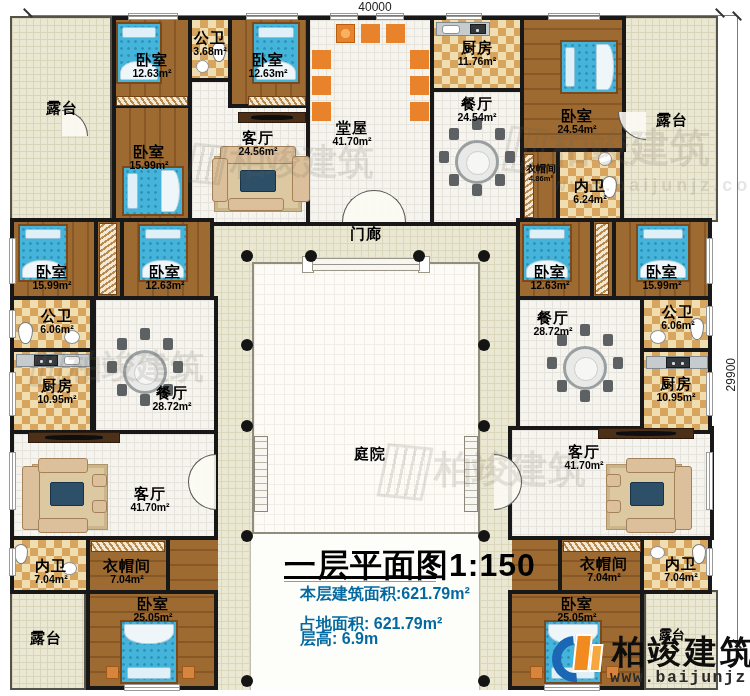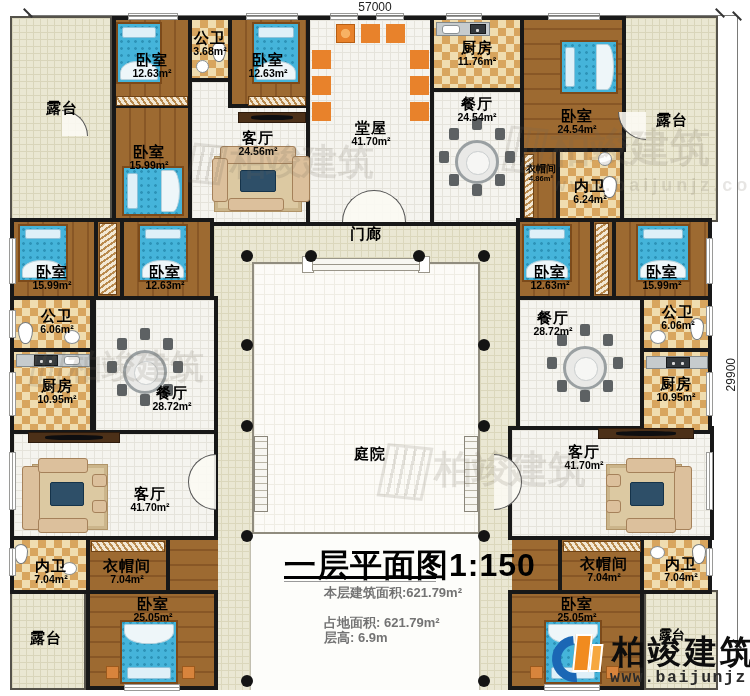--- a/index.html
+++ b/index.html
@@ -52,21 +52,21 @@
   .cols{position:absolute;width:12px;height:12px;border-radius:50%;background:#141414;box-shadow:64px 0 0 #141414,172px 0 0 #141414,237px 0 0 #141414,0 89px 0 #141414,237px 89px 0 #141414,0 170px 0 #141414,237px 170px 0 #141414,0 280px 0 #141414,237px 280px 0 #141414,0 425px 0 #141414,237px 425px 0 #141414;z-index:20;}
   .bench{position:absolute;background:repeating-linear-gradient(0deg,#f7f6f1 0 6px,#b9b5a6 6px 7px);border:1px solid #8a867a;z-index:6;}
   
   .dimline{position:absolute;background:#7a7a78;z-index:10;}
   .tick{position:absolute;width:12px;height:2px;background:#333;transform:rotate(45deg);z-index:11;}
   .dimtxt{position:absolute;font-size:12px;color:#222;z-index:11;}
   
   .ptitle{position:absolute;left:284px;top:544px;font-size:32px;font-weight:bold;color:#000;white-space:nowrap;z-index:30;letter-spacing:1px;}
   .tul1{position:absolute;left:284px;top:576px;width:152px;border-top:3px solid #000;z-index:30;}
   .tul2{position:absolute;left:284px;top:581px;width:152px;border-top:1px solid #9a9a9a;z-index:30;}
-  .stat{position:absolute;left:300px;font-size:13px;font-weight:bold;color:#737373;white-space:nowrap;z-index:30;margin-left:24px;}
+  .stat{position:absolute;left:300px;font-size:16px;font-weight:bold;color:#0369a1;white-space:nowrap;z-index:30;}
   
   .wm{position:absolute;opacity:.16;color:#6e6658;font-weight:bold;white-space:nowrap;z-index:40;pointer-events:none;}
   .wmlogo{display:inline-block;vertical-align:middle;border:3px solid #6e6658;transform:rotate(6deg) skewX(-6deg);margin-right:6px;background:repeating-linear-gradient(90deg,transparent 0 6px,#6e6658 6px 9px);}
   
   .brand{position:absolute;z-index:50;}
   .bswoosh{position:absolute;width:46px;height:46px;border-radius:50%;border:9px solid #1b67b5;border-top-color:transparent;border-right-color:transparent;transform:rotate(40deg);}
   .btower1{position:absolute;background:#f18b1f;border:2px solid #fff;transform:skewX(-6deg);}
   .btower2{position:absolute;background:#f6a83f;border:2px solid #fff;transform:skewX(-6deg);}
   .bname{position:absolute;font-size:33px;font-weight:900;color:#0d0d0d;letter-spacing:3px;white-space:nowrap;}
   .burl{position:absolute;font-size:16.5px;font-weight:bold;color:#2b2b2b;letter-spacing:1.5px;white-space:nowrap;font-family:"Liberation Mono","DejaVu Sans Mono",monospace;}
@@ -75,21 +75,21 @@
 <body>
 
 <div id="plan">
 
   <div class="dimline" style="left:28px;top:15px;width:709px;height:1px;"></div>
   <div class="dimline" style="left:737px;top:16px;width:1px;height:630px;"></div>
   <div class="tick" style="left:22px;top:12px;"></div>
   <div class="tick" style="left:714px;top:12px;"></div>
   <div class="tick" style="left:731px;top:15px;"></div>
   <div class="tick" style="left:731px;top:643px;"></div>
-  <div class="dimtxt" style="left:340px;top:0px;width:70px;text-align:center;">57000</div>
+  <div class="dimtxt" style="left:340px;top:0px;width:70px;text-align:center;">40000</div>
   <div class="dimtxt" style="left:724px;top:358px;writing-mode:vertical-rl;transform:rotate(180deg);">29900</div>
 
   <div class="abs terr" style="left:10px;top:16px;width:102px;height:204px;"></div>
   <div class="abs terr" style="left:622px;top:16px;width:96px;height:206px;"></div>
   <div class="abs terr" style="left:10px;top:590px;width:76px;height:100px;"></div>
   <div class="abs terr" style="left:644px;top:590px;width:74px;height:100px;"></div>
 
   <div class="abs cream" style="left:214px;top:222px;width:304px;height:468px;"></div>
   <div class="abs" style="left:250px;top:532px;width:230px;height:158px;background:#fdfdfa;border-left:1px solid #c2bfb0;border-right:1px solid #c2bfb0;"></div>
   <div class="abs" style="left:252px;top:262px;width:228px;height:272px;background-color:#fcfbf7;background-image:linear-gradient(#efede4 1px,transparent 1px),linear-gradient(90deg,#efede4 1px,transparent 1px);background-size:10px 10px;border:2px solid #908c7e;"></div>
@@ -253,21 +253,21 @@
       <div class="ar">12.63m²</div>
     </div>
   <div class="rl" style="left:210px;top:30px;">
       <div class="nm">公卫</div>
       <div class="ar">3.68m²</div>
     </div>
   <div class="rl" style="left:268px;top:52px;">
       <div class="nm">卧室</div>
       <div class="ar">12.63m²</div>
     </div>
-  <div class="rl" style="left:371px;top:120px;">
+  <div class="rl" style="left:352px;top:120px;">
       <div class="nm">堂屋</div>
       <div class="ar">41.70m²</div>
     </div>
   <div class="rl" style="left:477px;top:40px;">
       <div class="nm">厨房</div>
       <div class="ar">11.76m²</div>
     </div>
   <div class="rl" style="left:477px;top:96px;">
       <div class="nm">餐厅</div>
       <div class="ar">24.54m²</div>

